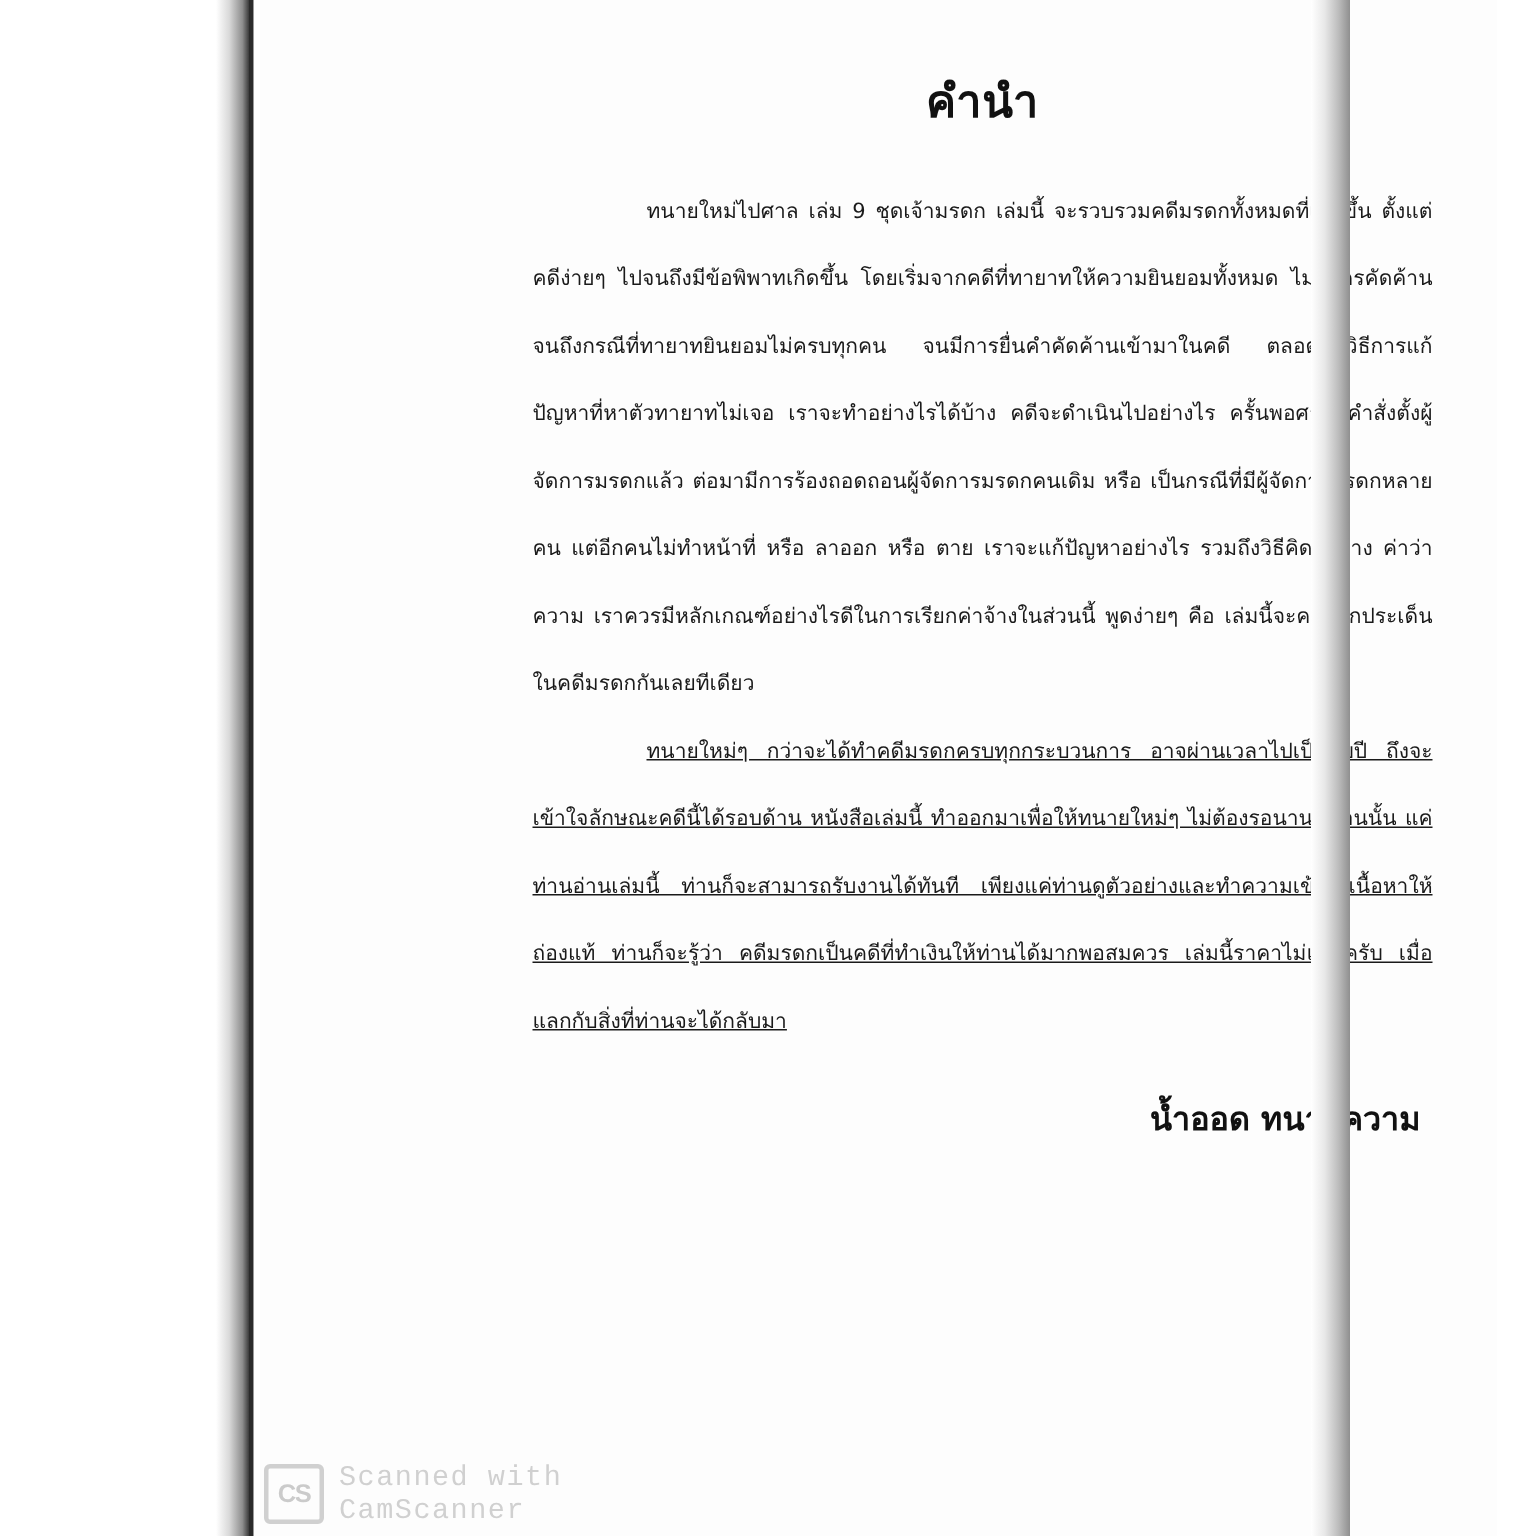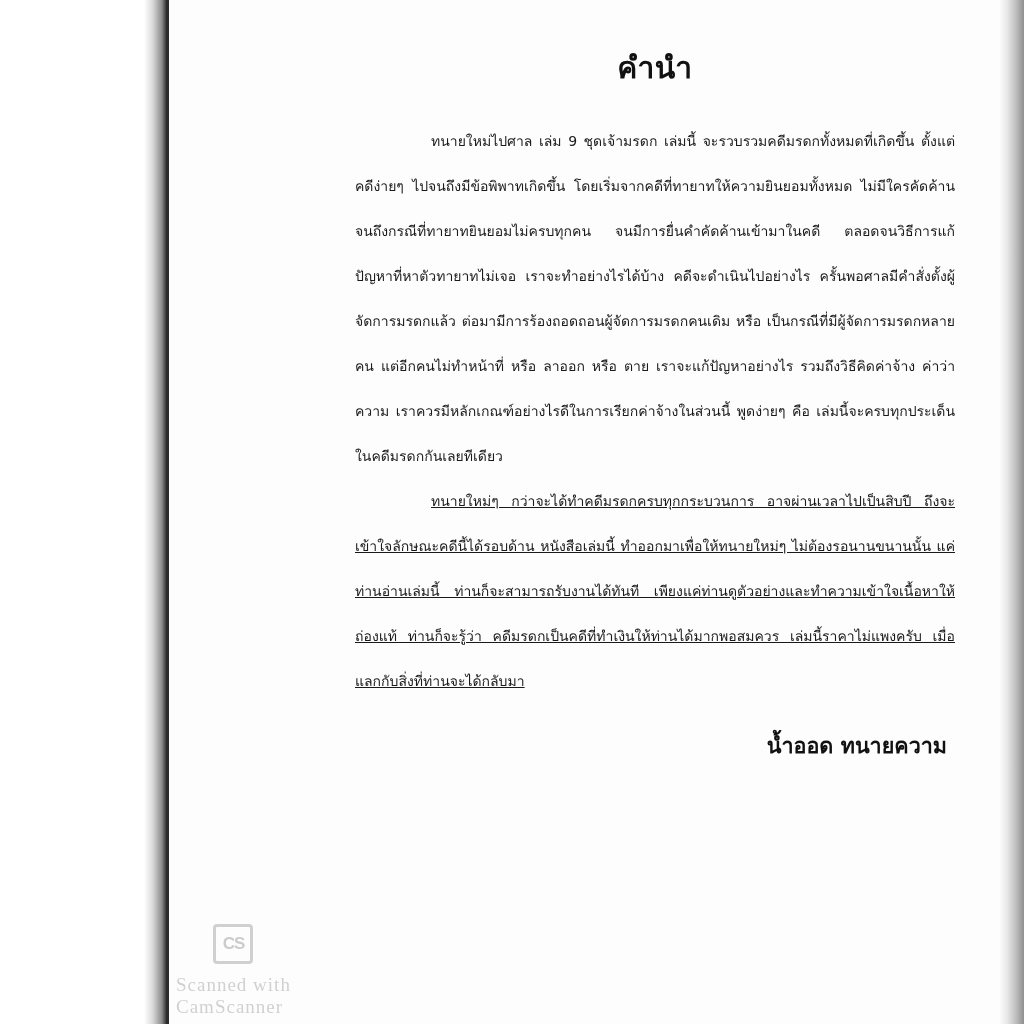--- a/index.html
+++ b/index.html
@@ -5,21 +5,21 @@
   html, body {
     margin: 0;
     padding: 0;
     background: #ffffff;
     width: 1024px;
     height: 1024px;
     overflow: hidden;
   }
   .page {
     position: relative;
-    width: 1024px;
+    width: 900px;
     height: 1024px;
     background: #404040;
     font-family: "DejaVu Sans", "Liberation Sans", sans-serif;
   }
   
   .gutter-left {
     position: absolute;
     left: 0; top: 0;
     width: 166px; height: 1024px;
     background: #ffffff;
@@ -84,39 +84,38 @@
   }
   
   .watermark {
     position: absolute;
     left: 176px;
     bottom: 6px;
     display: flex;
     align-items: center;
     gap: 10px;
     opacity: 0.45;
-    flex-direction: column;
   }
   .cs-badge {
     width: 34px;
     height: 34px;
     border: 3px solid #9a9a9a;
     border-radius: 4px;
     color: #8f8f8f;
     font-size: 17px;
     font-weight: bold;
     display: flex;
     align-items: center;
     justify-content: center;
     letter-spacing: -1px;
     font-family: "Liberation Sans", sans-serif;
   }
   .cs-text {
     color: #9a9a9a;
-    font-family: Liberation Serif, serif;
+    font-family: Liberation Mono, monospace;
     font-size: 19px;
     line-height: 22px;
     letter-spacing: 1px;
   }
   .cs-text div { white-space: nowrap; }
 </style>
 </head>
 <body>
 
 <div class="page">

